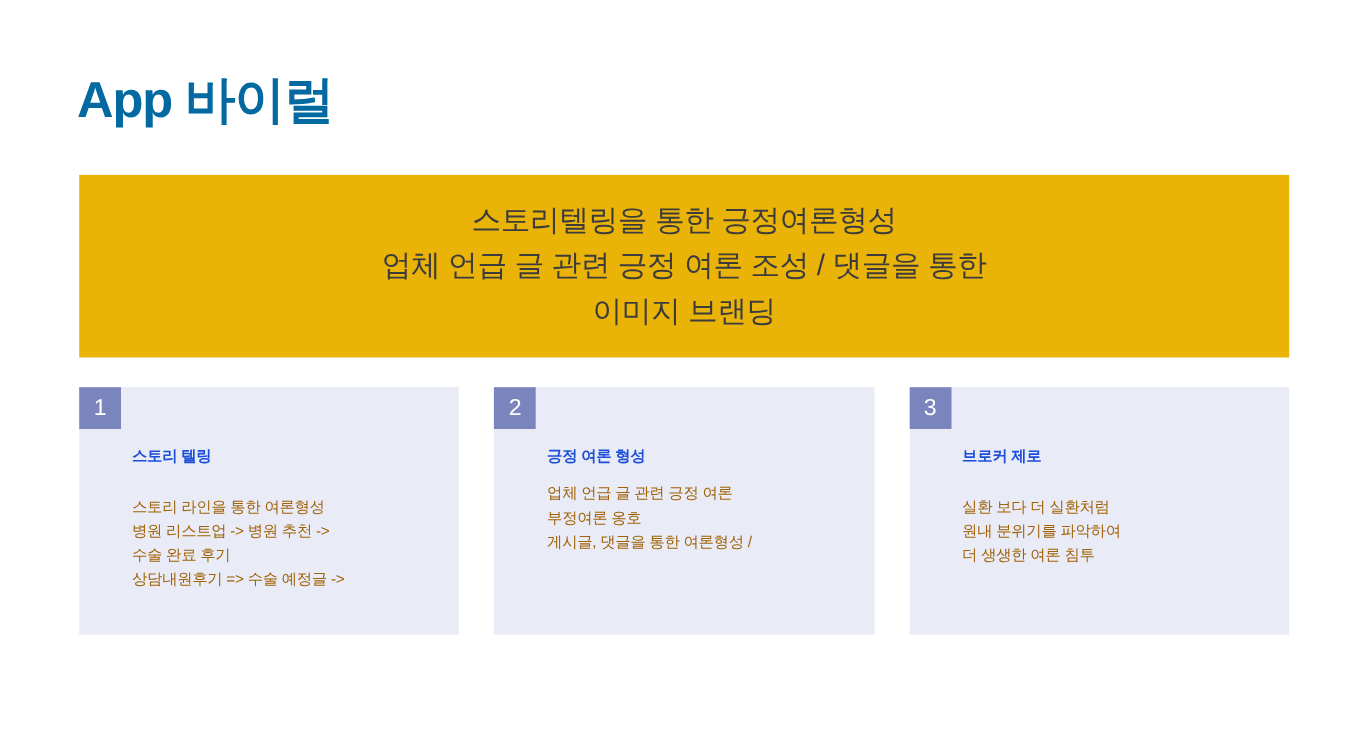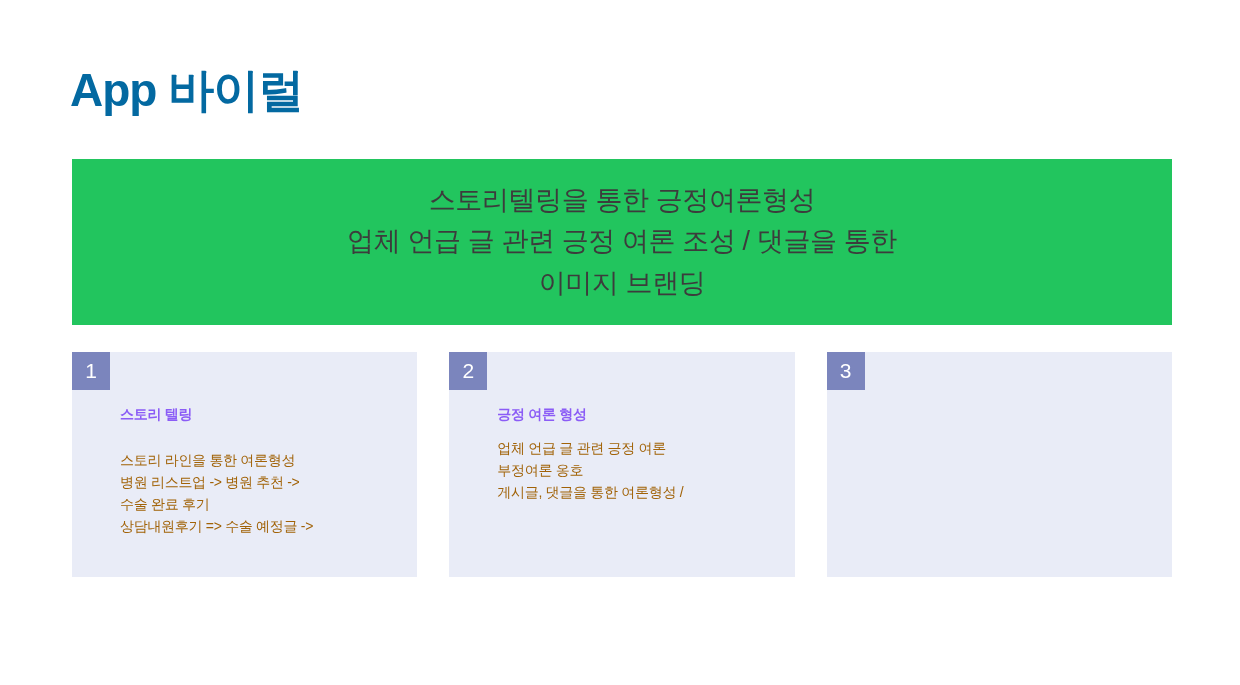--- a/index.html
+++ b/index.html
@@ -29,21 +29,21 @@
     white-space: nowrap;
   }
 
   
   .banner {
     position: absolute;
     left: 72px;
     top: 159px;
     width: 1100px;
     height: 166px;
-    background: #22c55e;
+    background: #eab308;
     box-sizing: border-box;
     display: flex;
     flex-direction: column;
     align-items: center;
     justify-content: center;
     gap: 2px;
   }
   .banner-line {
     font-size: 27px;
     color: #3c3c3c;
@@ -81,21 +81,21 @@
     line-height: 38px;
     text-align: center;
     font-weight: normal;
   }
   .card-body {
     padding: 54px 18px 0 48px;
   }
   .card-title {
     font-size: 14px;
     font-weight: bold;
-    color: #8b5cf6;
+    color: #1d4ed8;
     letter-spacing: -0.3px;
     margin: 0 0 26px 0;
     line-height: 1.2;
     white-space: nowrap;
   }
   .card-text {
     font-size: 14px;
     color: #a16207;
     line-height: 22px;
     letter-spacing: -0.3px;
@@ -143,15 +143,23 @@
       <p class="card-text">
         <span class="card-text-line">업체 언급 글 관련 긍정 여론</span>
         <span class="card-text-line">부정여론 옹호</span>
         <span class="card-text-line">게시글, 댓글을 통한 여론형성 /</span>
       </p>
     </div>
   </article>
 
   <article class="card">
     <div class="card-badge">3</div>
+    <div class="card-body">
+      <h2 class="card-title">브로커 제로</h2>
+      <p class="card-text">
+        <span class="card-text-line">실환 보다 더 실환처럼</span>
+        <span class="card-text-line">원내 분위기를 파악하여</span>
+        <span class="card-text-line">더 생생한 여론 침투</span>
+      </p>
+    </div>
   </article>
 
 </section>
 
 </body></html>

